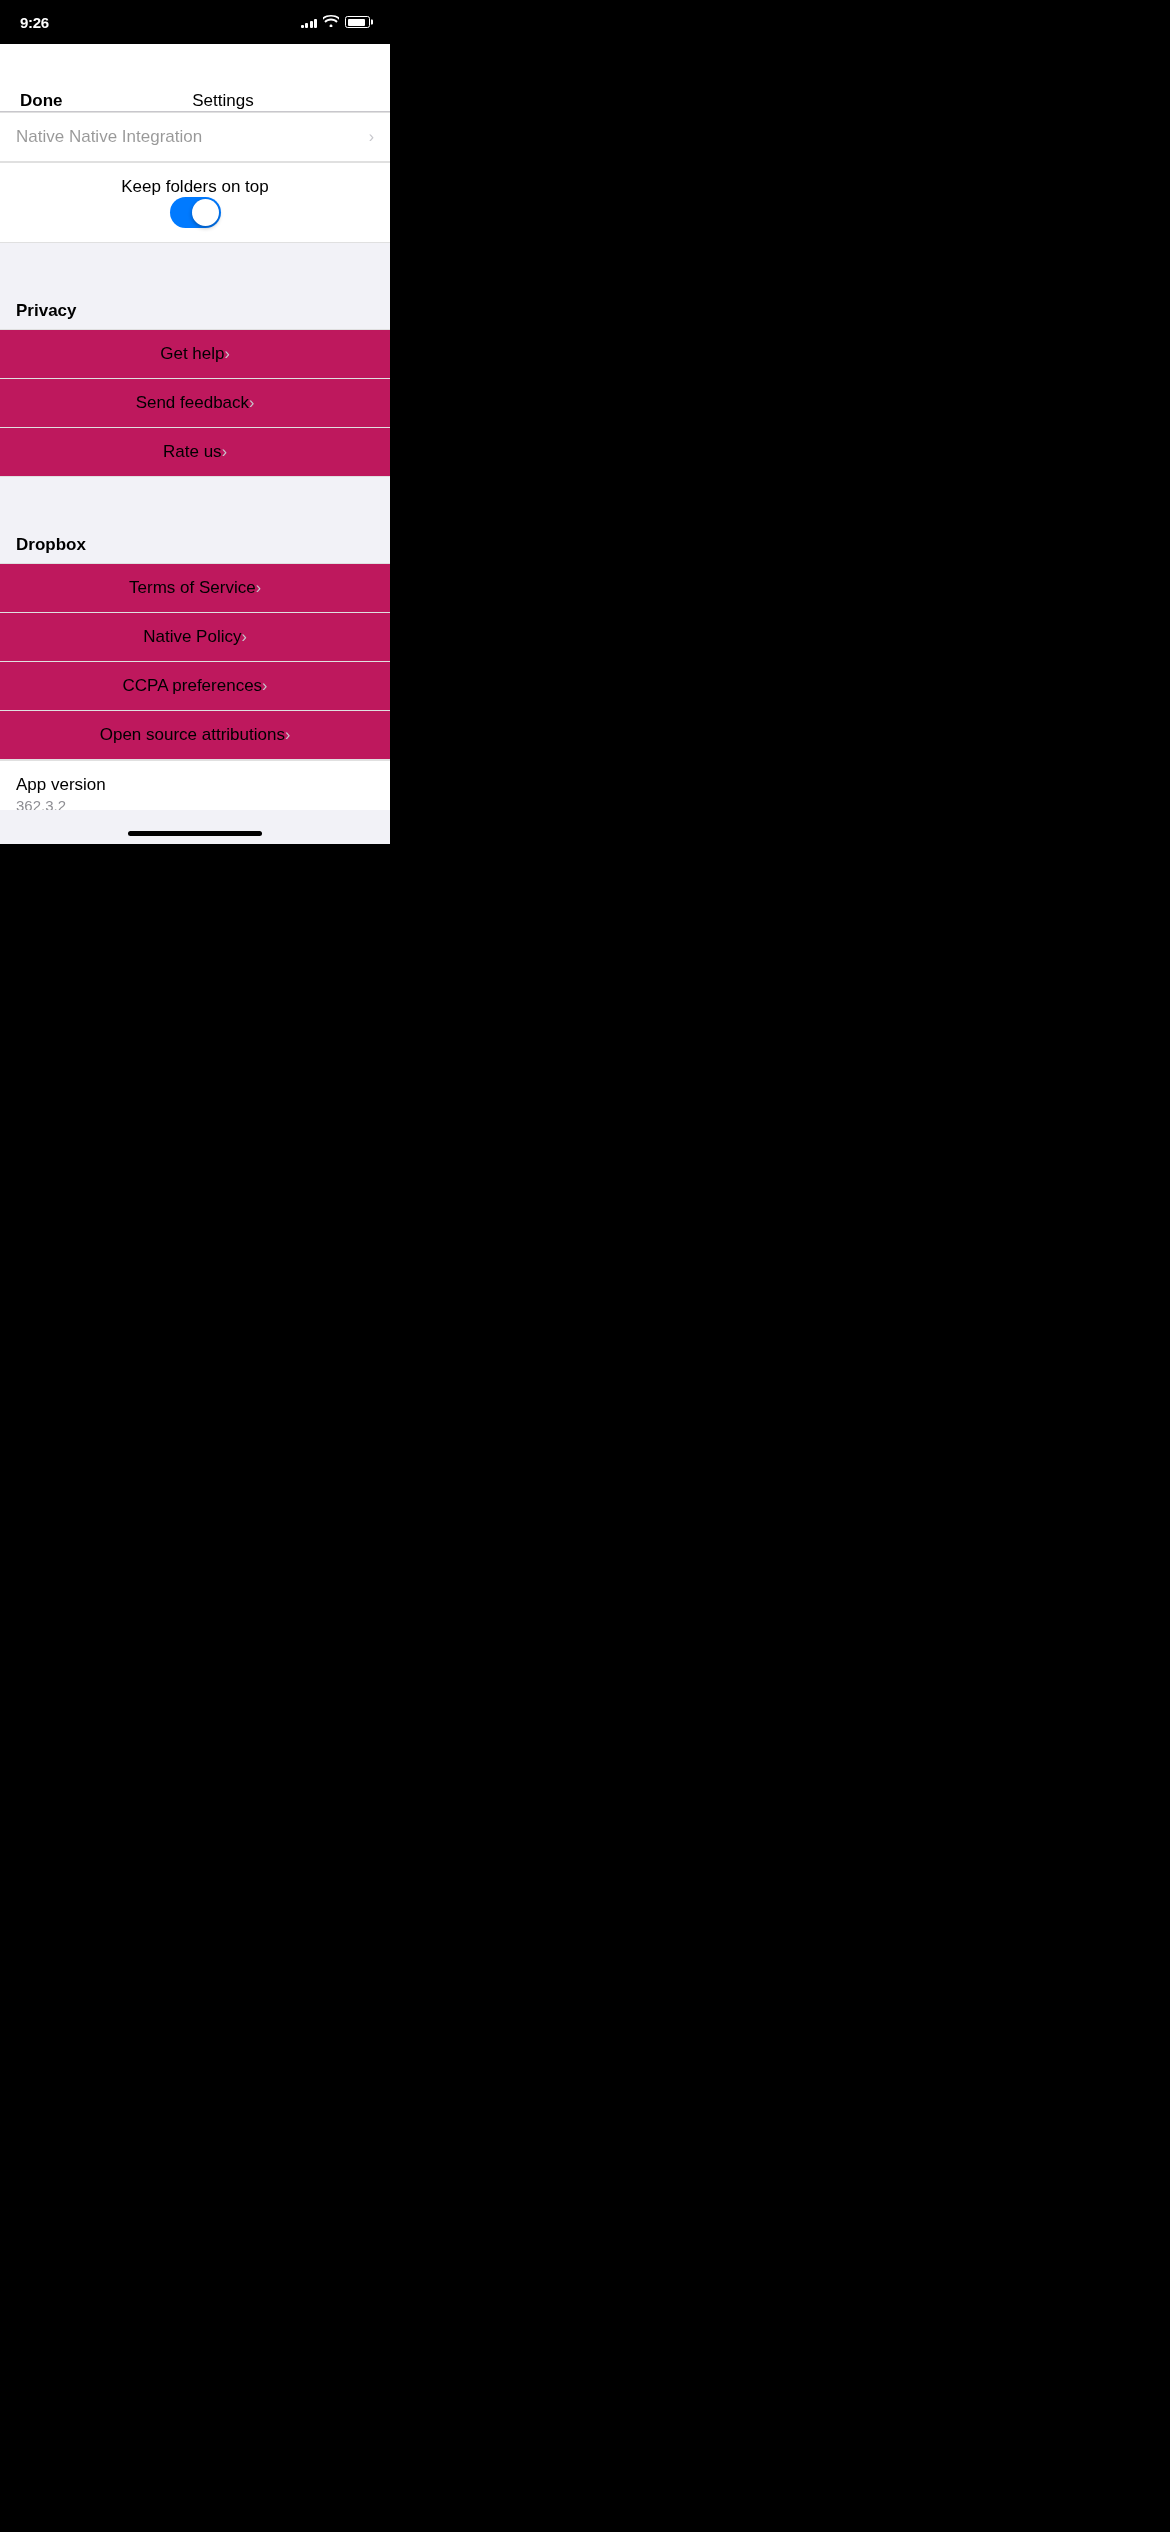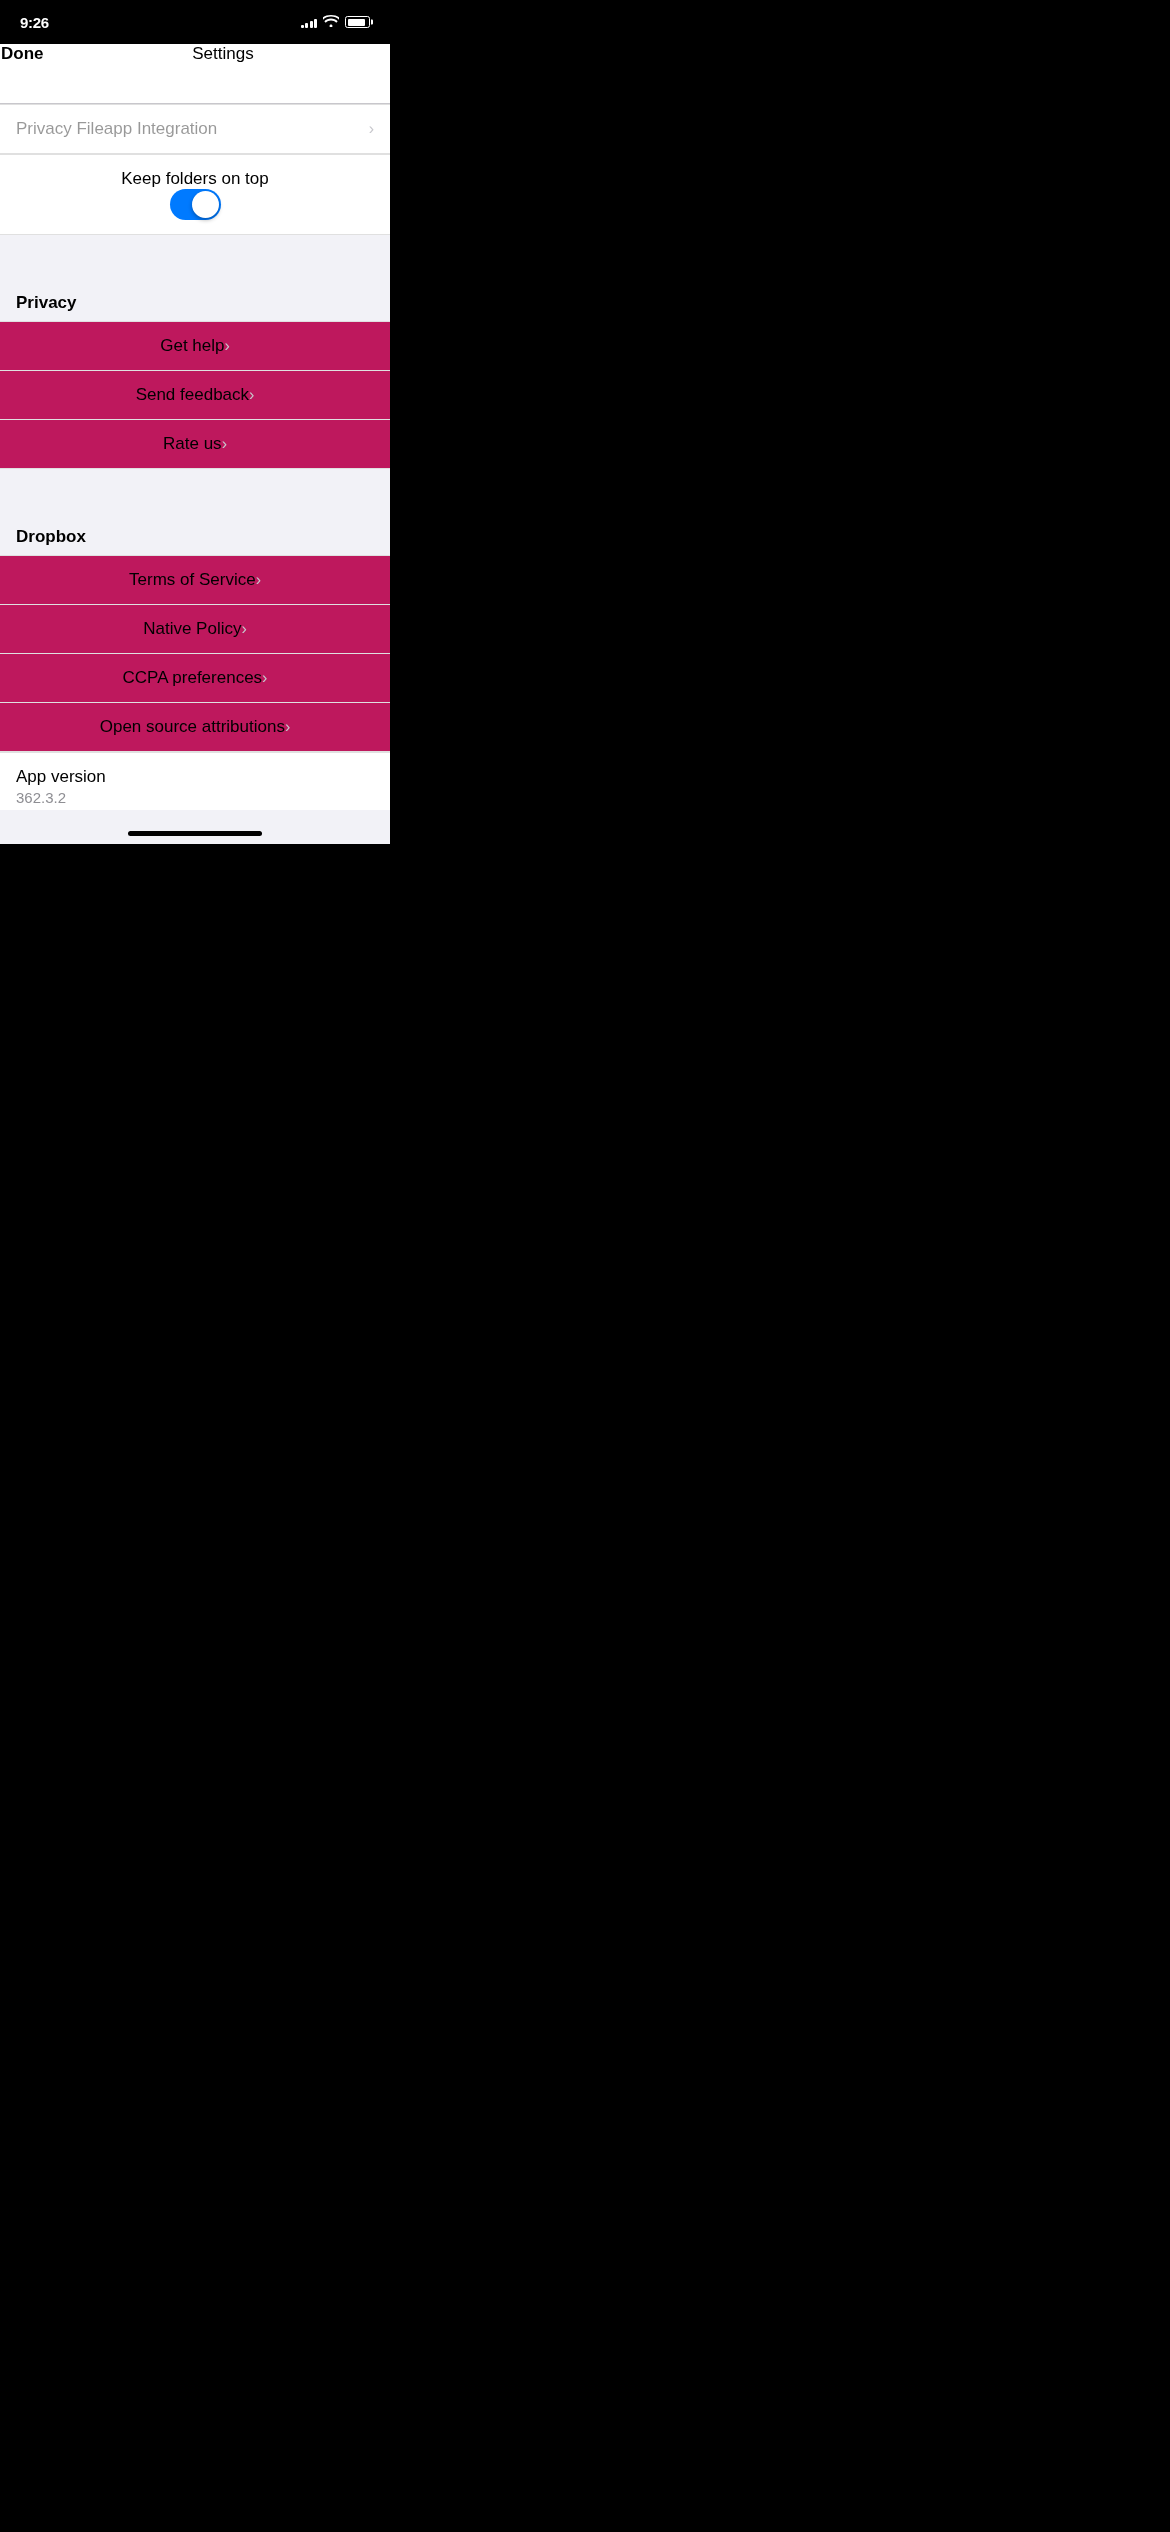--- a/index.html
+++ b/index.html
@@ -96,25 +96,25 @@
     .battery-fill {
       height: 100%;
       width: 85%;
       background: #fff;
       border-radius: 1px;
     }
 
     
     .nav-bar {
       background: #fff;
-      height: 60px;
-      display: flex;
-      align-items: flex-start;
+      height: 68px;
+      display: flex;
+      align-items: flex-end;
       justify-content: space-between;
-      padding: 0 1px;
+      padding: 0 20px;
       border-bottom: 0.5px solid #c8c7cc;
       flex-shrink: 0;
       position: relative;
     }
 
     .nav-done {
       color: #000;
       font-size: 17px;
       font-weight: 700;
       cursor: pointer;
@@ -310,21 +310,21 @@
   </div>
 
   <div class="nav-bar">
     <span class="nav-done">Done</span>
     <span class="nav-title">Settings</span>
   </div>
 
   <div class="content">
 
     <div class="partial-row">
-      <span class="partial-row-text">Privacy Fileapp Integration</span>
+      <span class="partial-row-text">Native Native Integration</span>
       <span class="chevron-icon">›</span>
     </div>
 
     <div class="toggle-section">
       <div class="toggle-row">
         <span class="toggle-label">Keep folders on top</span>
         <div class="toggle-switch">
           <div class="toggle-thumb"></div>
         </div>
       </div>

